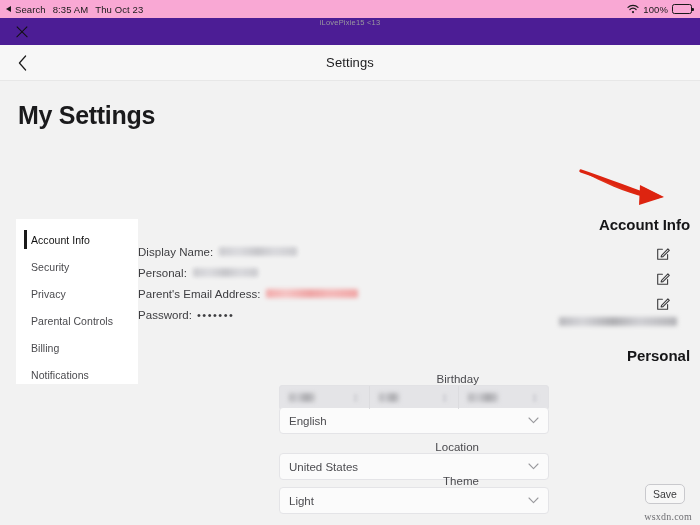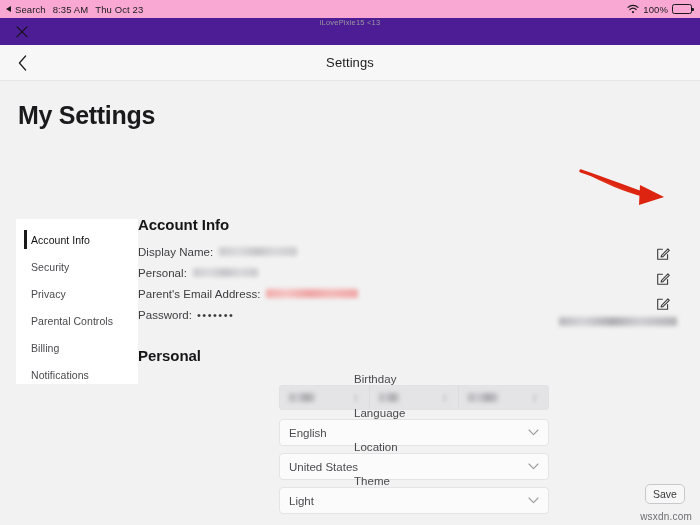--- a/index.html
+++ b/index.html
@@ -122,20 +122,21 @@
     color: #1c1c1e;
     letter-spacing: 0.1px;
   }
 
   
   .page {
     position: relative;
     height: 444px;
     background: #f2f2f2;
     padding: 0;
+    text-align: right;
   }
 
   .page-title {
     position: absolute;
     left: 18px;
     top: 20px;
     font-size: 25px;
     font-weight: bold;
     letter-spacing: -0.3px;
     color: #1a1a1c;
@@ -339,21 +340,21 @@
     cursor: pointer;
     font-family: "Liberation Sans", sans-serif;
   }
 
   .watermark {
     position: absolute;
     right: 8px;
     bottom: 3px;
     font-size: 10px;
     color: #6e6e72;
-    font-family: Liberation Sans, sans-serif;
+    font-family: Liberation Serif, serif;
     letter-spacing: 0.2px;
   }
 </style>
 </head>
 <body>
 
 <div class="statusbar">
   <div class="sb-left">
     <span class="sb-back-tri"></span>
     <span>Search</span>
@@ -472,21 +473,20 @@
               <div class="seg-cell">
                 <span class="seg-blur w3"></span>
                 <span class="seg-tick"></span>
               </div>
             </div>
           </div>
         </div>
 
 
         <div class="form-row">
-          <div class="form-label">Language</div>
           <div class="form-ctl">
             <div class="select">
               <span>English</span>
               <svg class="chev" width="11" height="7" viewBox="0 0 11 7">
                 <path d="M1 1 L5.5 5.6 L10 1" fill="none" stroke="#9a9a9e" stroke-width="1.1" stroke-linecap="round" stroke-linejoin="round"></path>
               </svg>
             </div>
           </div>
         </div>
 

